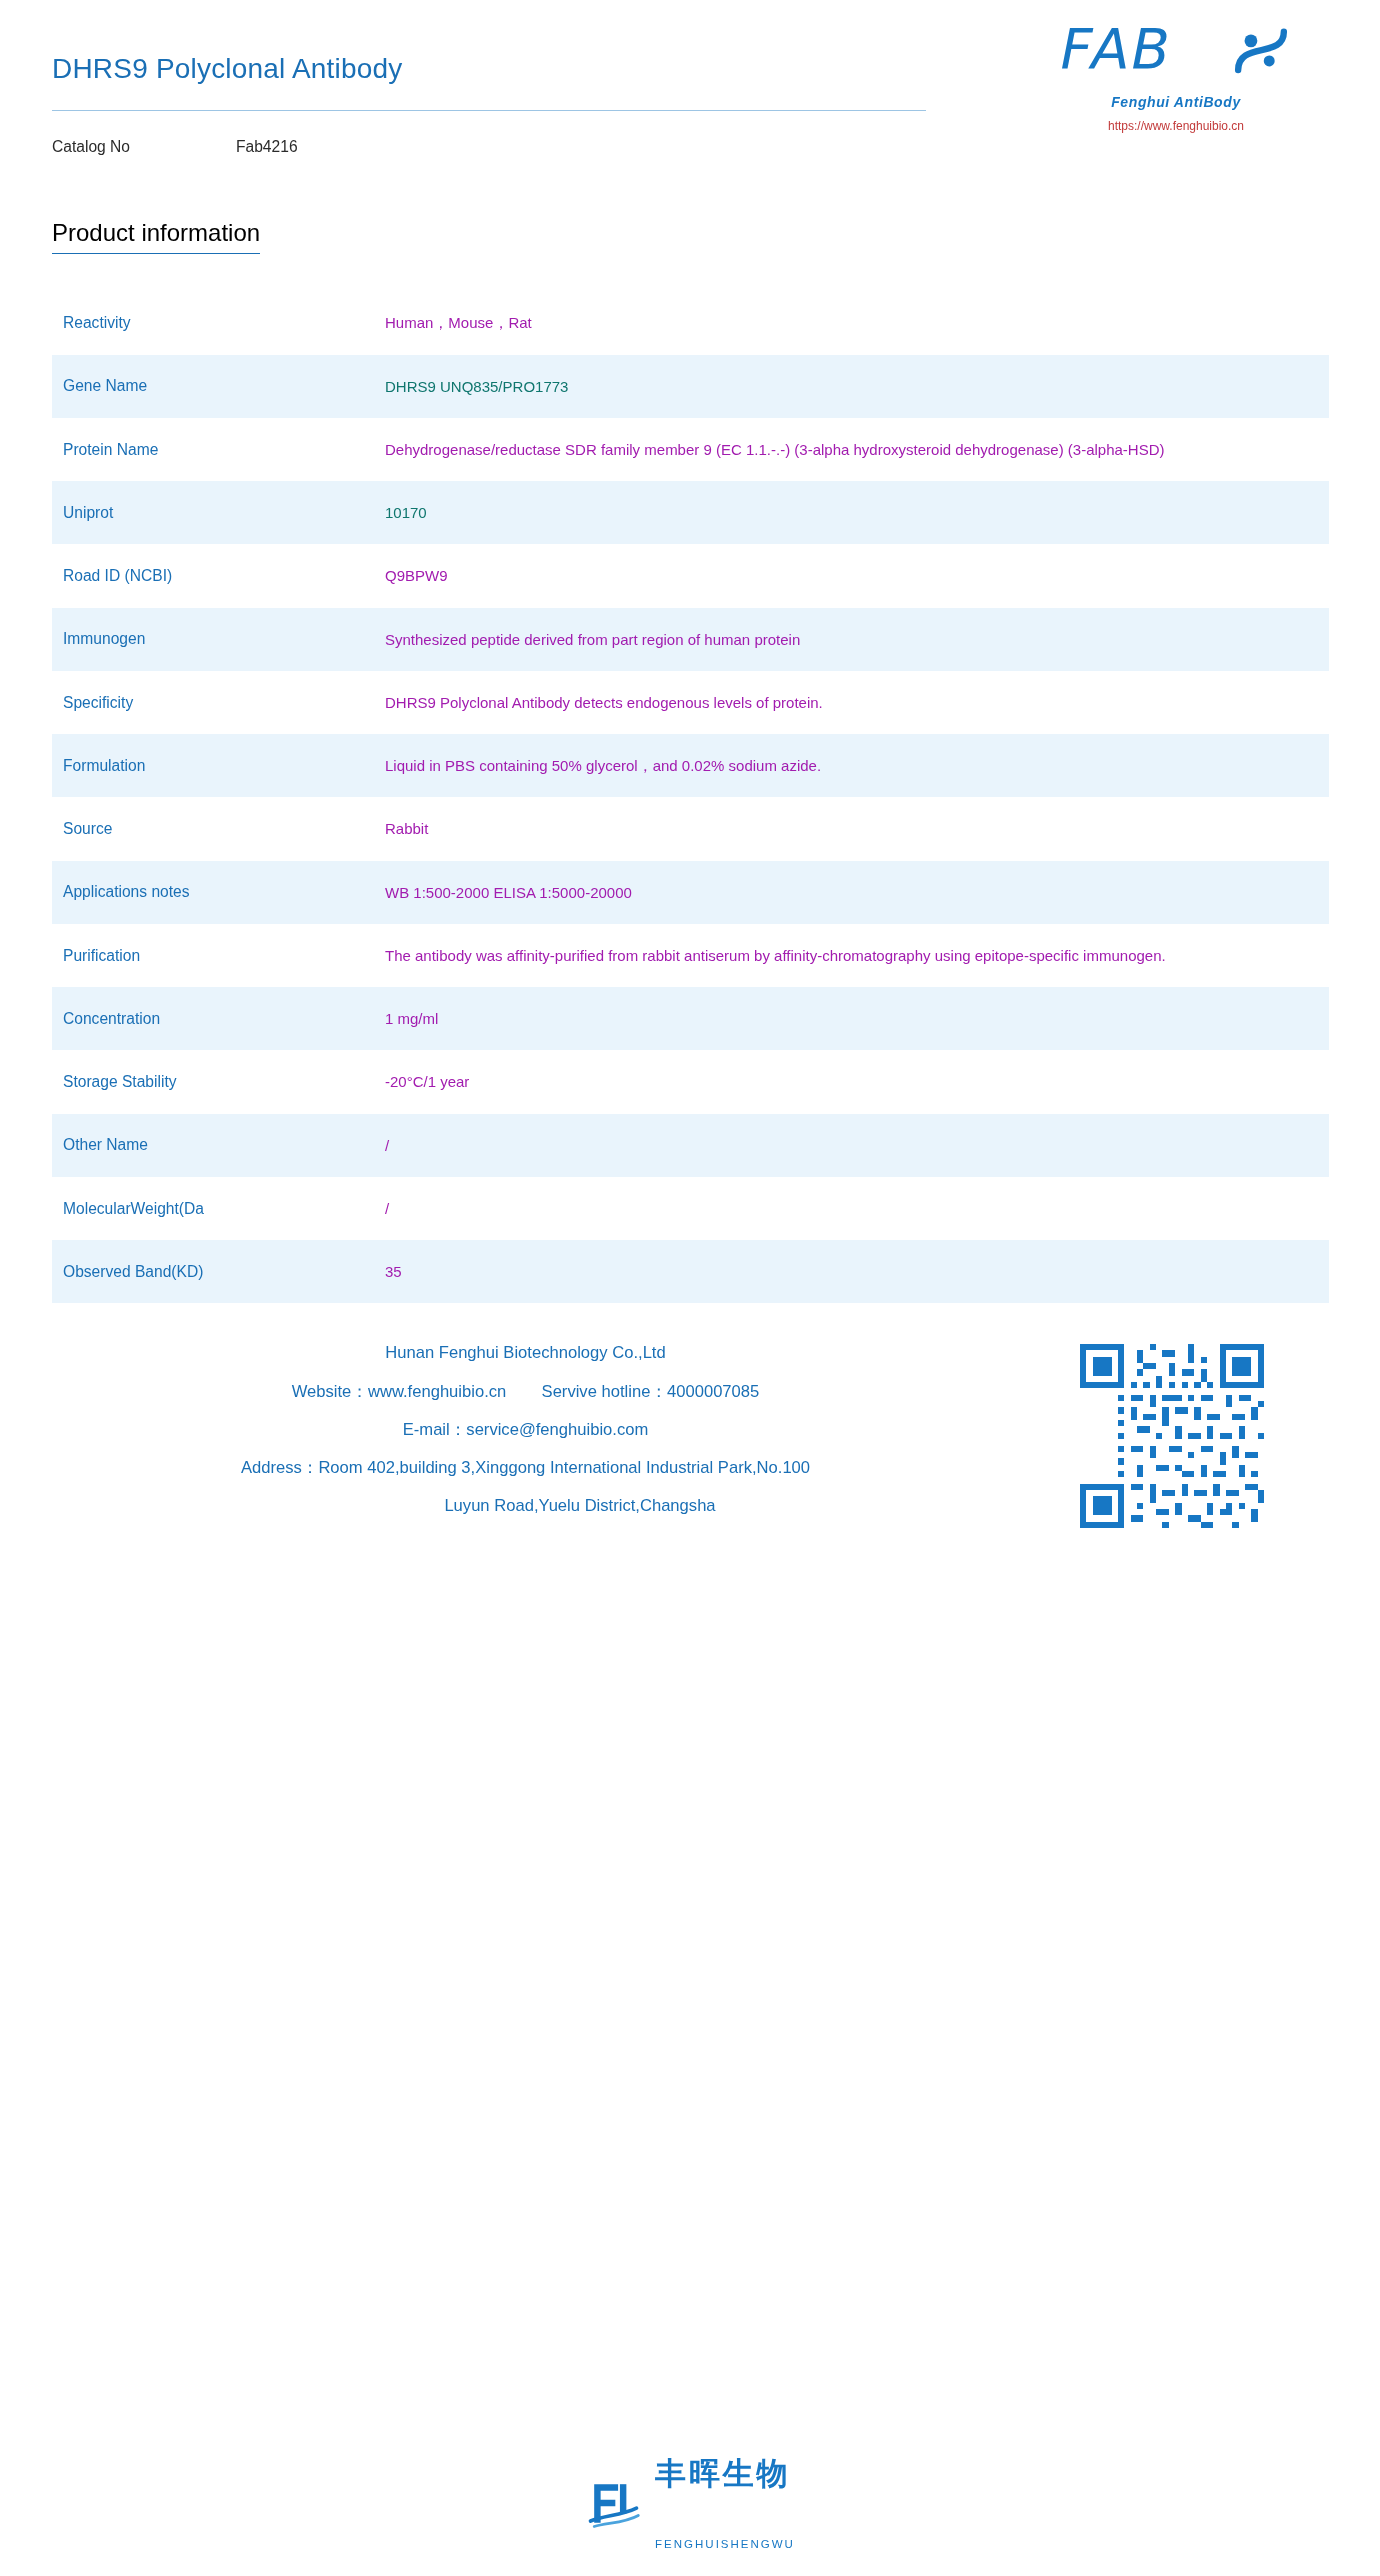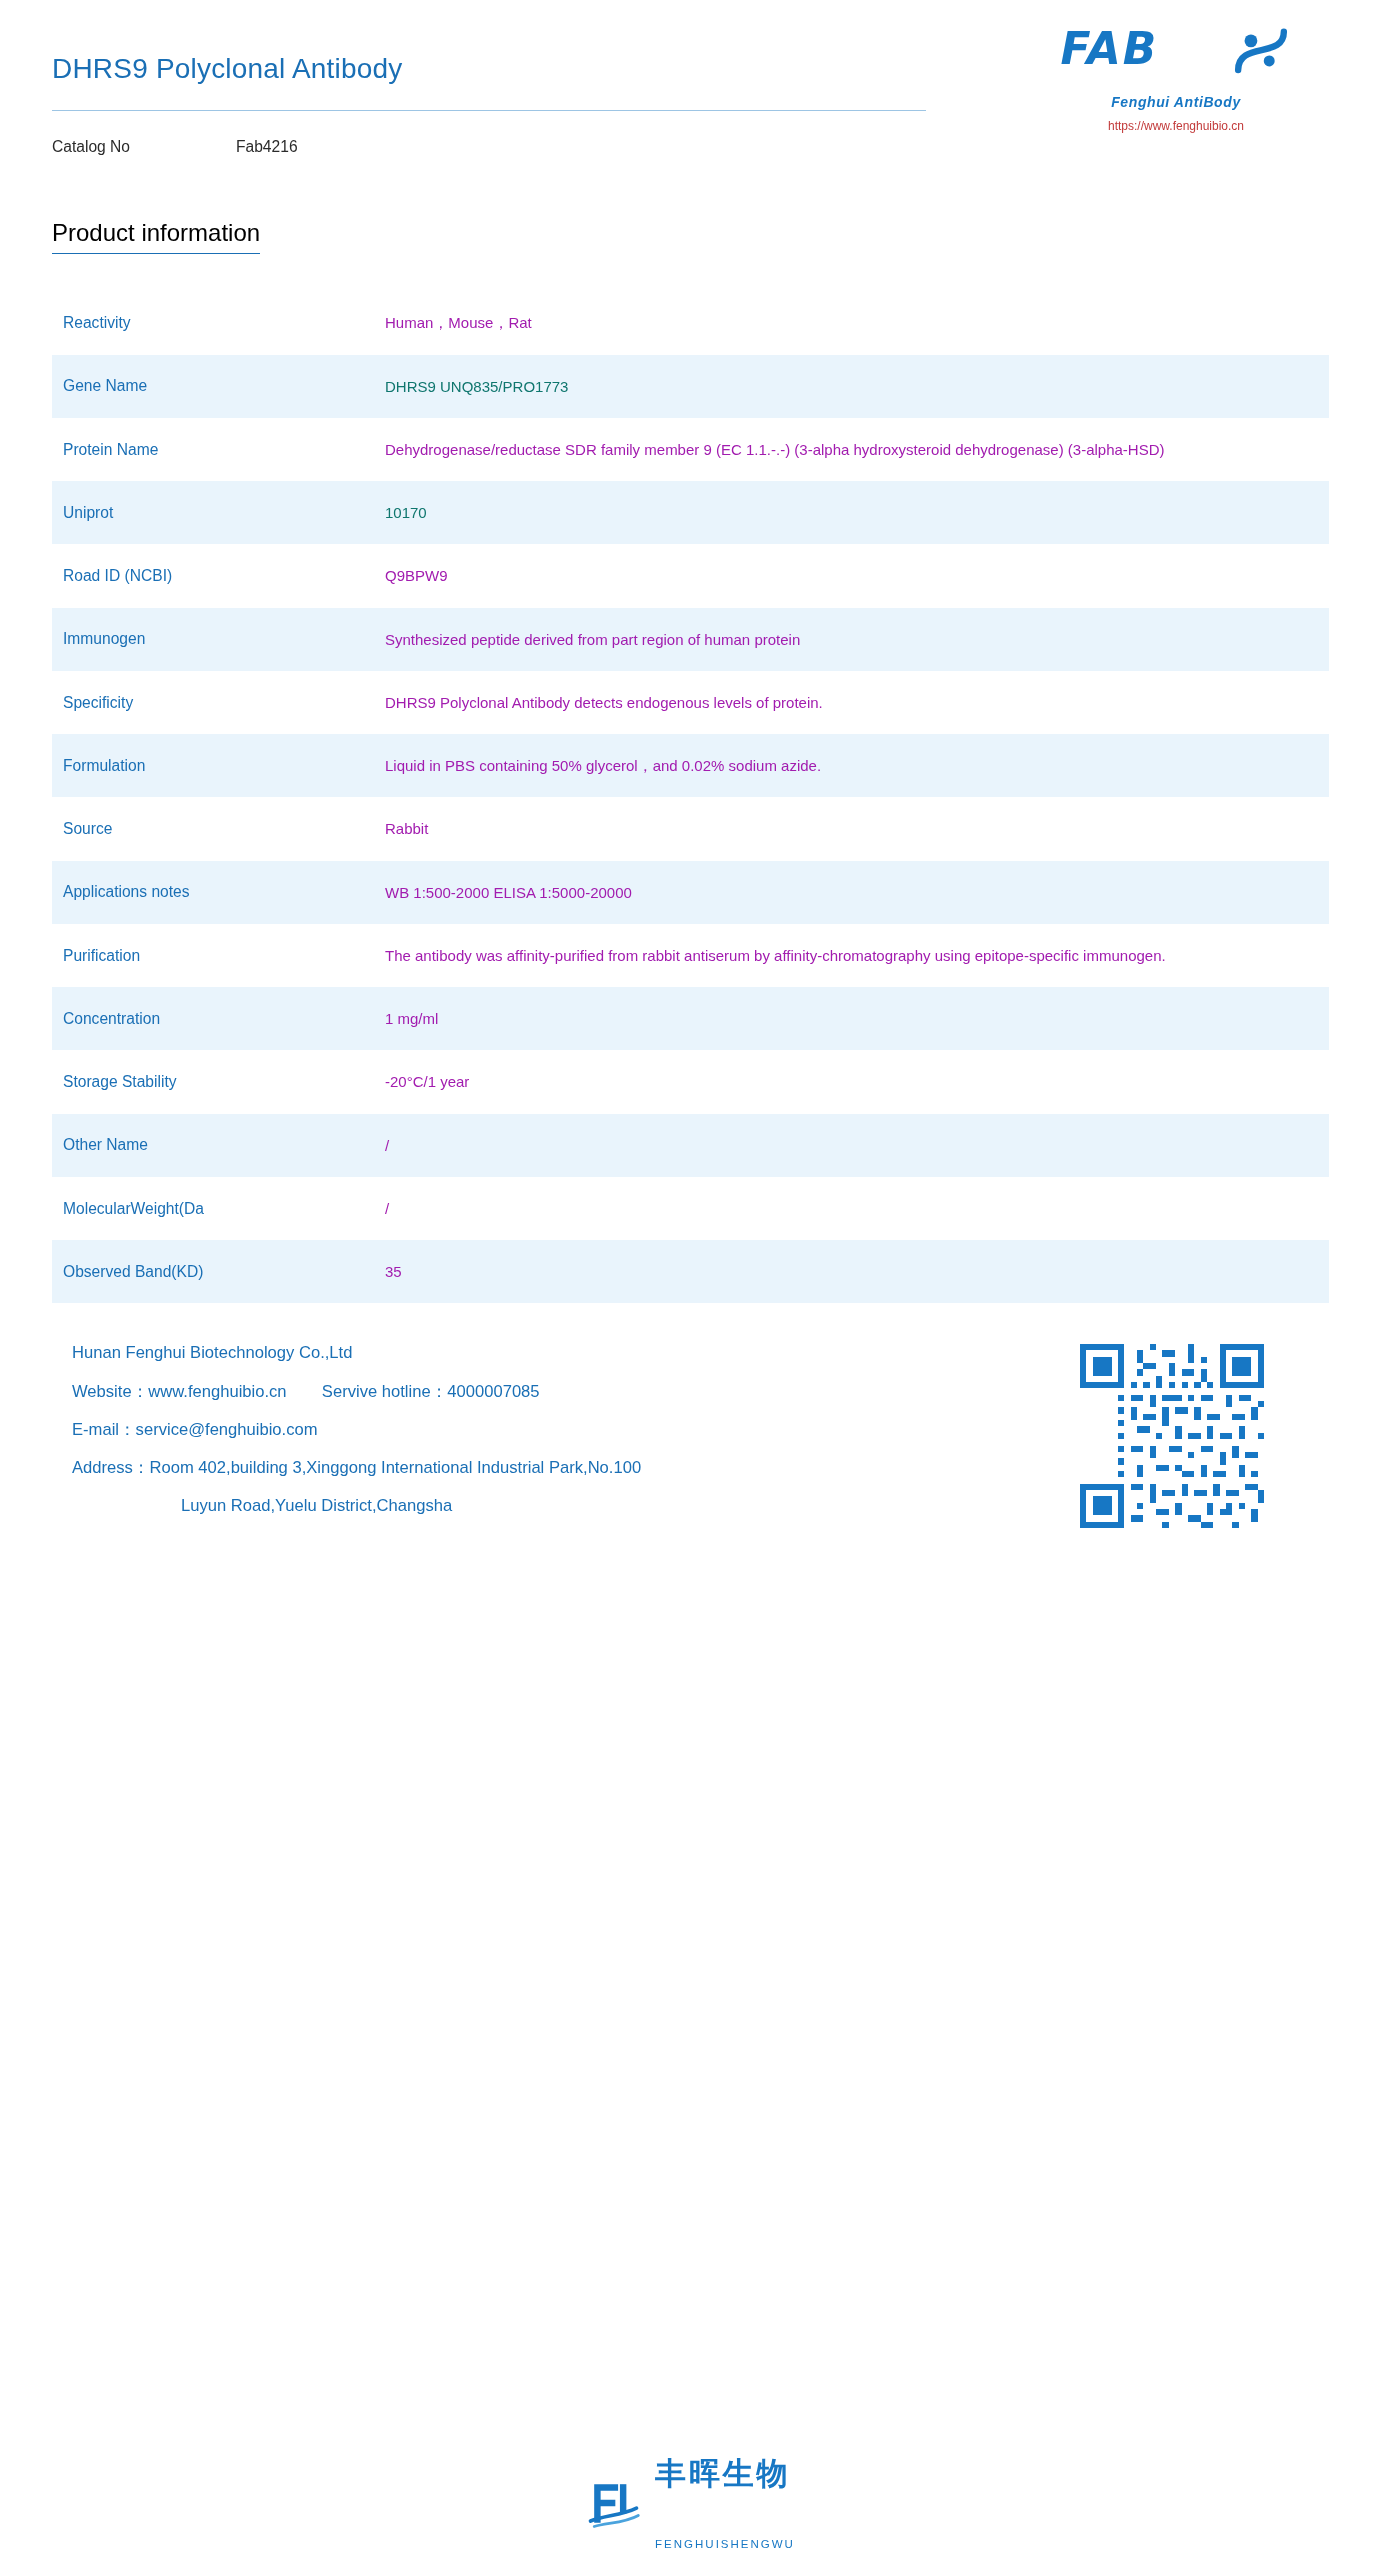--- a/index.html
+++ b/index.html
@@ -54,22 +54,22 @@
     text-align: center;
   }
   .logo-mark {
     position: relative;
     height: 72px;
     width: 276px;
     margin-left: 16.6px;
   }
   .logo-fab {
     font-family: "DejaVu Sans", sans-serif;
-    font-size: 44px;
-    font-weight: bold;
+    font-size: 56px;
+    font-weight: normal;
     font-style: italic;
     color: #1777c4;
     letter-spacing: 1.8px;
     line-height: 57px;
     text-align: left;
     padding-left: 20px;
   }
   .logo-swoosh {
     position: absolute;
     right: 24px;
@@ -160,23 +160,24 @@
   }
 
   
   .footer {
     position: relative;
     margin-top: 28px;
     height: 276px;
   }
   .contact {
     position: absolute;
-    left: 20px;
+    left: 32px;
     top: 11px;
     width: 883px;
+    text-align: center;
   }
   .contact div {
     font-size: 16.6px;
     color: #1a6fb5;
     margin-bottom: 16.6px;
     line-height: 1.3;
   }
   .contact .indent {
     padding-left: 109px;
   }

